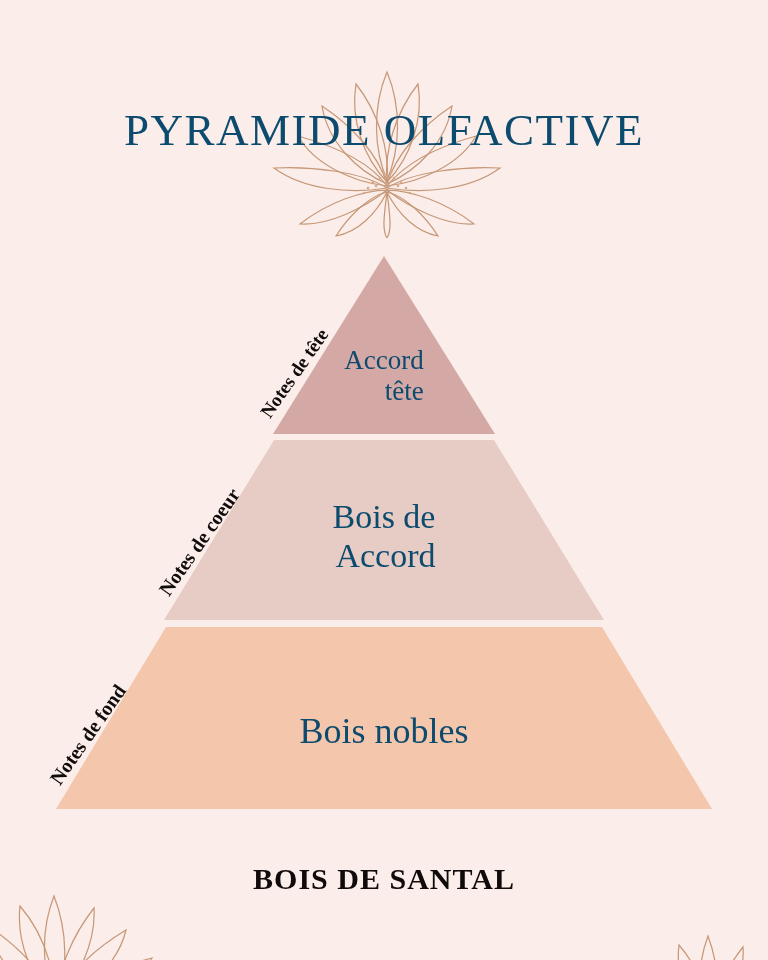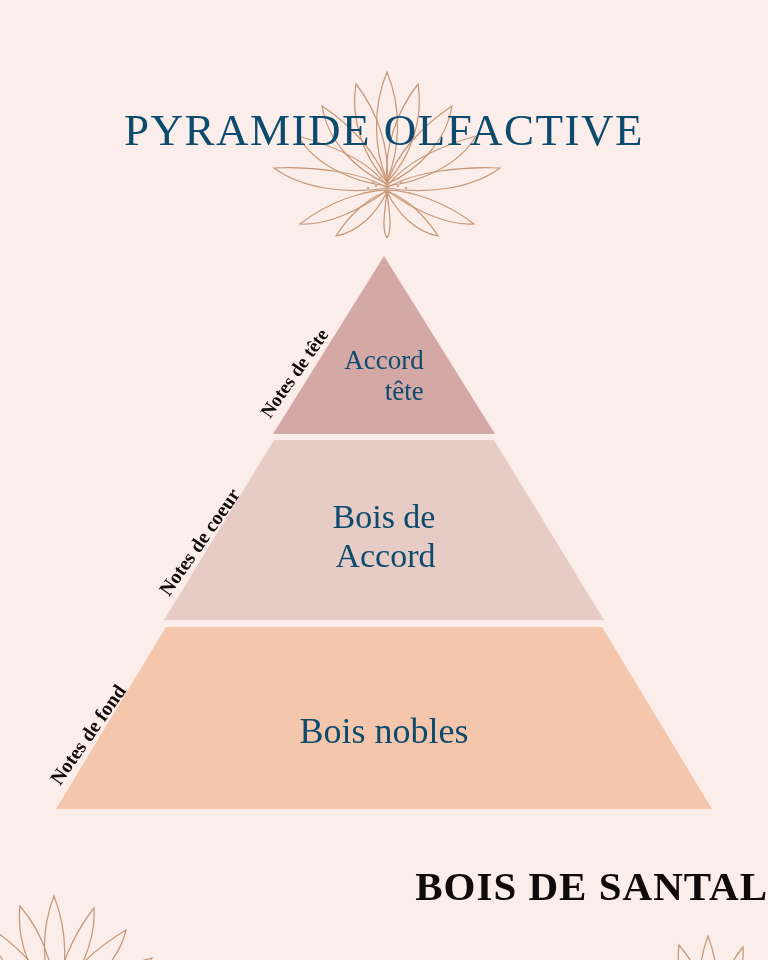--- a/index.html
+++ b/index.html
@@ -138,24 +138,24 @@
     font-size: 20px;
     transform: rotate(-55deg);
   }
 
   
   .footer {
     position: absolute;
     left: 0;
     right: 0;
     top: 862px;
-    text-align: right;
+    text-align: center;
     font-family: "Liberation Serif", serif;
     font-weight: bold;
-    font-size: 41px;
+    font-size: 30px;
     letter-spacing: 1px;
     color: #100b0a;
     white-space: nowrap;
   }
 </style>
 </head>
 <body>
 
 <div id="canvas">
 

